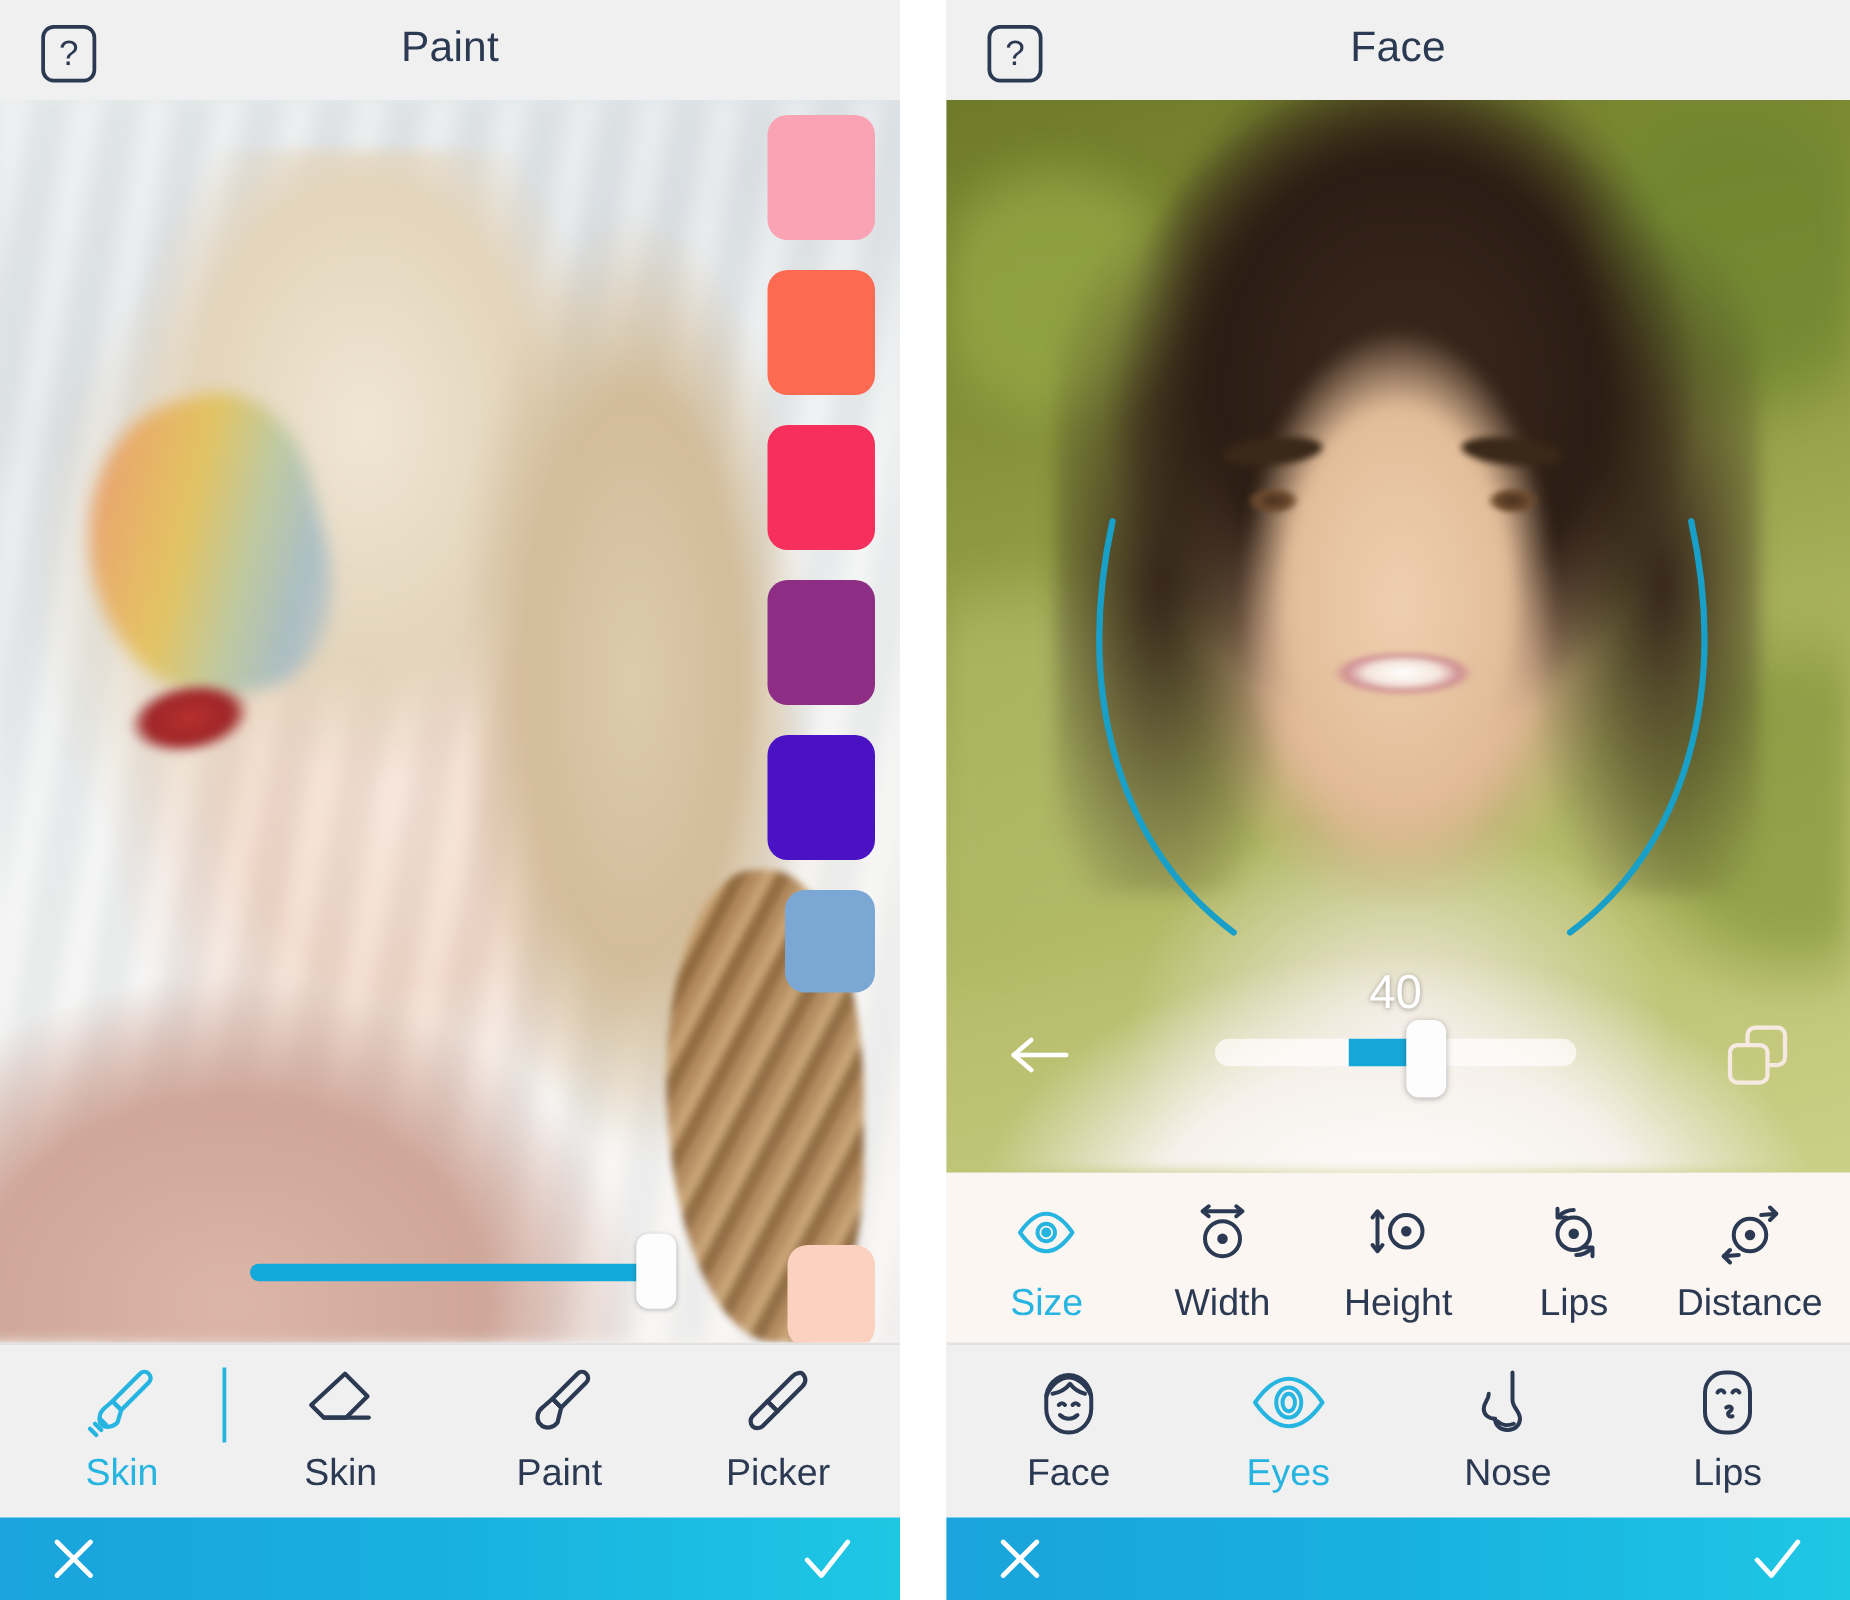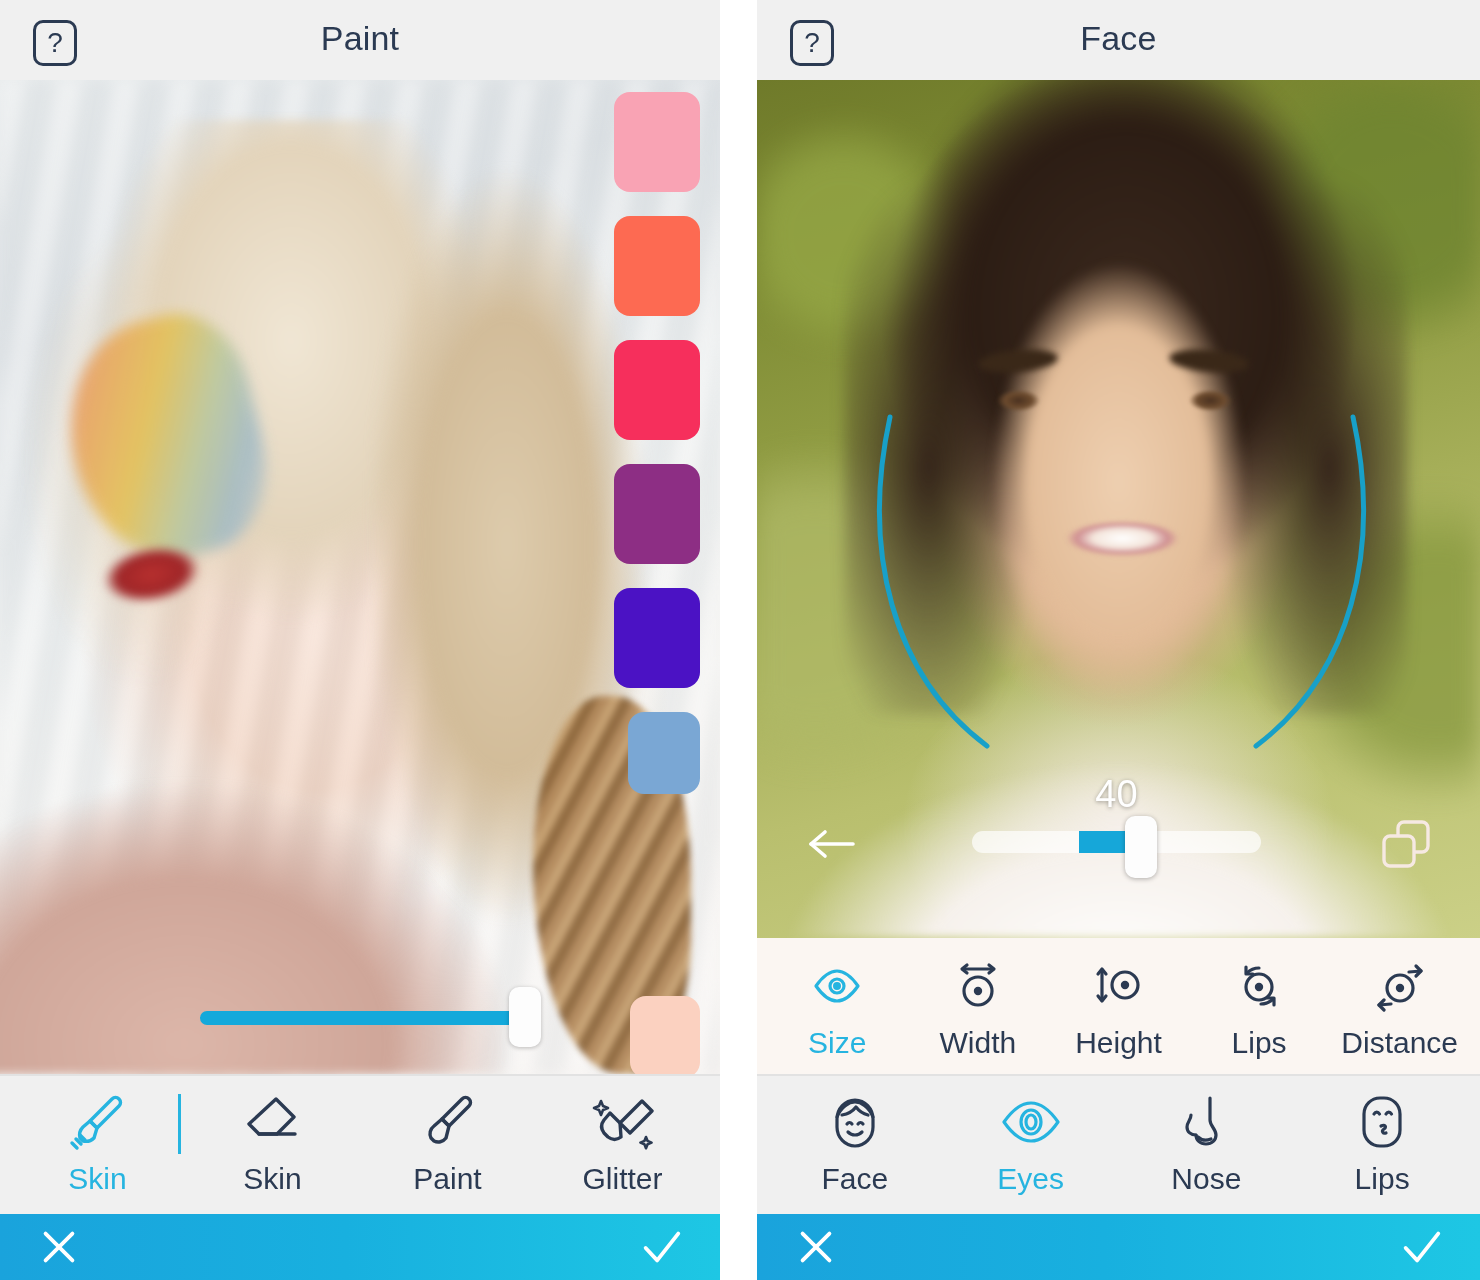--- a/index.html
+++ b/index.html
@@ -227,32 +227,30 @@
       <div class="tool">
         <div class="ico">
           <svg width="62" height="58" viewBox="0 0 62 58" fill="none" stroke="#2b3a52" stroke-width="3.4" stroke-linecap="round" stroke-linejoin="round">
             <path d="M52 6c2 2 2 5 0 7L32 33l-7-7L45 6c2-2 5-2 7 0z"></path>
             <path d="M32 33l-7-7-8 7c-4 3-5 8-3 12l3 3c4 2 9 1 12-3z"></path>
           </svg>
         </div>
         <div class="lbl">Paint</div>
       </div>
 
+
       <div class="tool">
         <div class="ico">
           <svg width="62" height="58" viewBox="0 0 62 58" fill="none" stroke="#2b3a52" stroke-width="3.4" stroke-linecap="round" stroke-linejoin="round">
-            <path d="M50 8l10 10-22 22-10-10z"></path>
-            <path d="M28 30L18 20l-6 7c-3 4-3 9 0 13l4 4c4 3 9 3 13 0z"></path>
-            <path d="M9 8l2 5 5 2-5 2-2 5-2-5-5-2 5-2z" stroke-width="2.6"></path>
-            <path d="M54 44l1.6 4 4 1.6-4 1.6-1.6 4-1.6-4-4-1.6 4-1.6z" stroke-width="2.6"></path>
-          </svg>
-        </div>
-        <div class="lbl">Glitter</div>
-      </div>
-
+            <path d="M50 6c3 3 3 7 0 10L30 36 22 28 42 8c3-3 7-3 8-2z"></path>
+            <path d="M22 28l8 8-12 12c-2 2-6 2-8 0s-2-6 0-8z"></path>
+          </svg>
+        </div>
+        <div class="lbl">Picker</div>
+      </div>
 
     </div>
 
     <div class="actionbar">
       <svg class="act" viewBox="0 0 48 48" fill="none" stroke="#fff" stroke-width="4" stroke-linecap="round">
           <path d="M10 10l28 28M38 10L10 38"></path>
         </svg>
       <svg class="act" viewBox="0 0 48 48" fill="none" stroke="#fff" stroke-width="4" stroke-linecap="round" stroke-linejoin="round">
           <path d="M8 25l12 13L42 10"></path>
         </svg>

